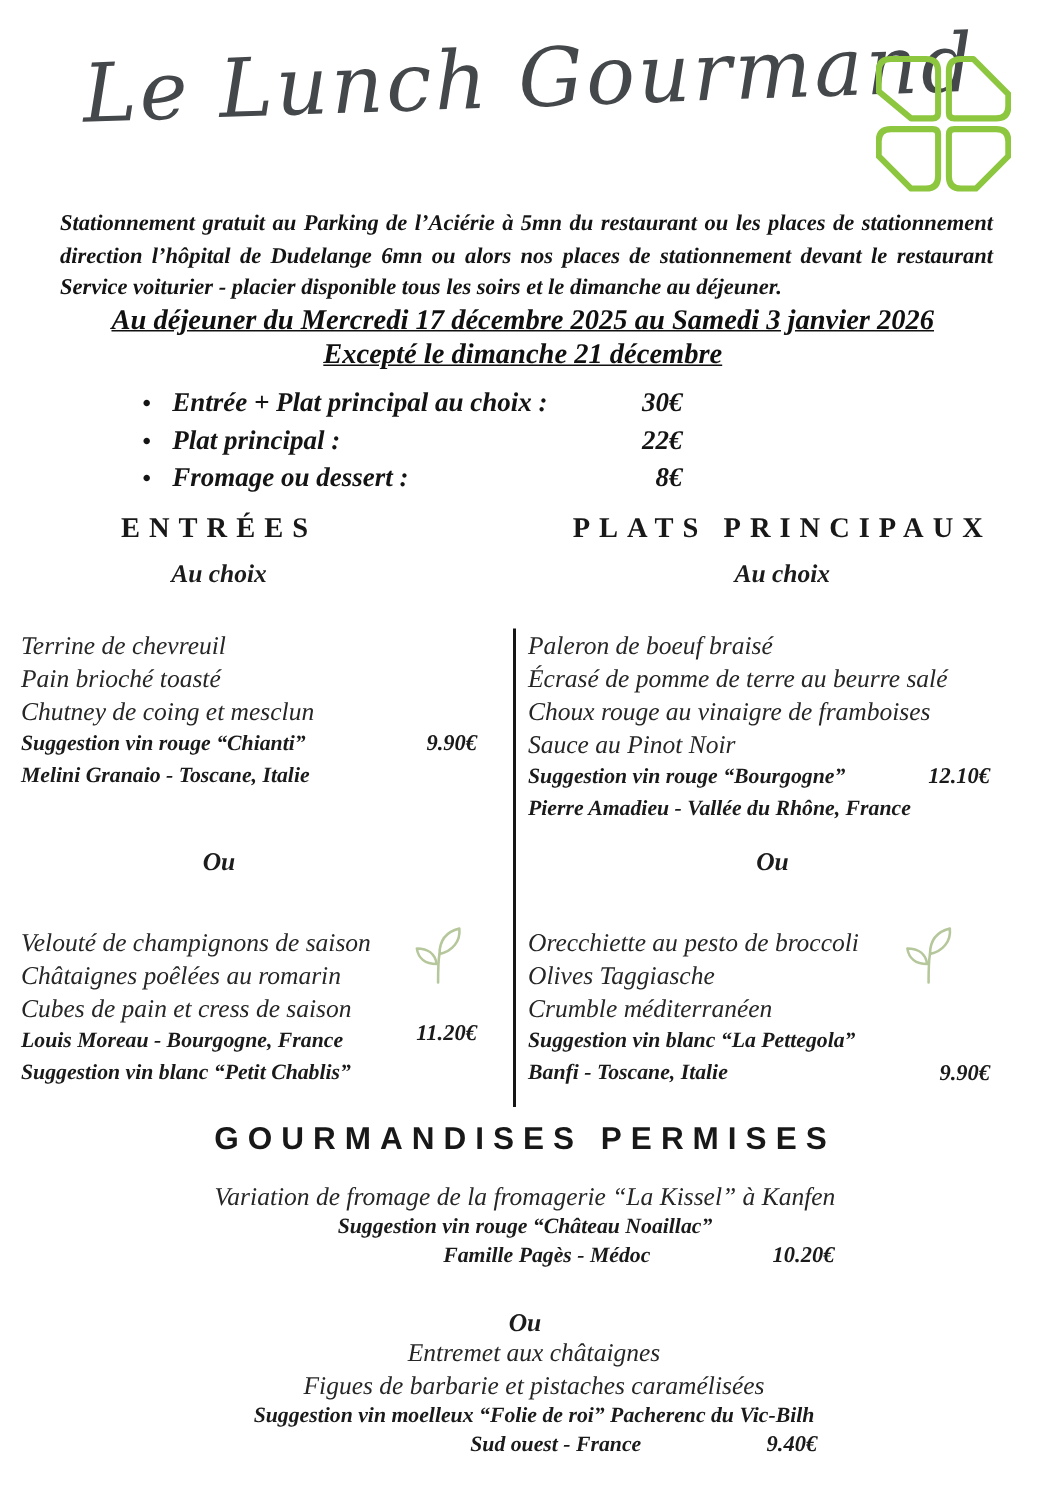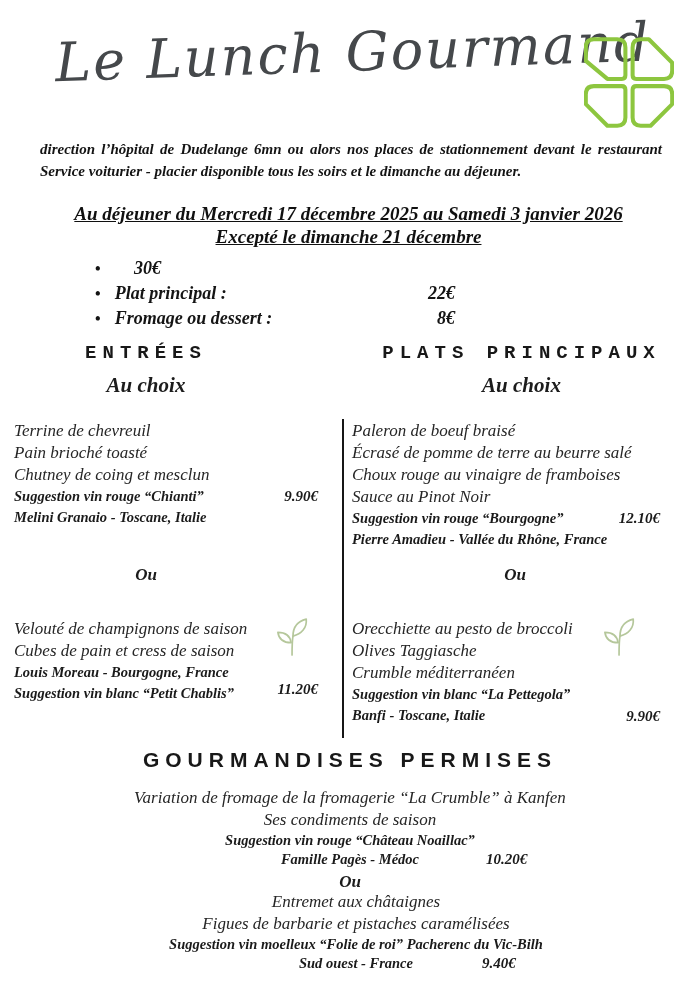--- a/index.html
+++ b/index.html
@@ -37,24 +37,24 @@
   .p-row { display:flex; align-items:baseline; height:25px;
     font-size:18px; font-weight:bold; font-style:italic; color:#141414; }
   .bullet { width:20px; font-style:normal; font-size:16px; }
   .p-label { width:298px; }
   .p-price { width:46px; text-align:right; }
   
   .col-head { position:absolute; text-align:center; }
   .col-head.left  { top:342px; left:0;    width:292px; }
   .col-head.right { top:342px; left:345px; width:353px; }
   .col-title {
-    font-family:Liberation Mono, monospace; font-weight:bold;
+    font-family:Liberation Serif, serif; font-weight:bold;
     font-size:19px; letter-spacing:6px; color:#181818;
   }
-  .col-sub { margin-top:9px; font-size:21px; font-weight:bold; font-style:italic; }
+  .col-sub { margin-top:9px; font-size:17px; font-weight:bold; font-style:italic; }
   
   .divider { position:absolute; left:342px; top:419px; width:2px; height:319px; background:#161616; }
   
   .opt { position:absolute; }
   .dish { font-size:17px; font-style:italic; line-height:22px; color:#262626; white-space:nowrap; }
   .wine { font-size:14.5px; font-weight:bold; font-style:italic; line-height:20.5px; color:#1a1a1a; white-space:nowrap; }
   .price { position:absolute; font-size:15px; font-weight:bold; font-style:italic; color:#1a1a1a; }
   .opt-l1 { top:420px; left:14px; width:316px; }
   .opt-l1 .price { right:12px; top:68px; }
   .opt-r1 { top:420px; left:352px; width:340px; }
@@ -73,21 +73,21 @@
   .g-title {
     position:absolute; top:748px; left:0; width:700px; text-align:center;
     font-family:"Liberation Sans", sans-serif; font-weight:bold;
     font-size:21px; letter-spacing:6px; color:#181818;
   }
   .g-block { position:absolute; left:0; width:700px; text-align:center; }
   .g-opt1 { top:787px; }
   .g-opt2 { top:891px;padding-left:12px; }
   .g-block .dish { white-space:normal; }
   .g-block .wine { white-space:normal; line-height:18.5px; }
-  .g-row { position:relative; }
+  .g-row { position:relative;margin-left:29px; }
   .g-opt1 .price { left:486px; top:0; }
   .g-opt2 .price { left:470px; top:0; }
   .g-ou { position:absolute; top:872px; left:0; width:700px; text-align:center;
     font-size:17px; font-weight:bold; font-style:italic; }
 </style>
 </head>
 <body>
 
 <div class="page">
 
@@ -95,32 +95,34 @@
   <svg class="logo" viewBox="0 0 100 100">
     <g fill="none" stroke-width="4.5" stroke-linejoin="round" stroke-linecap="round" stroke="#8dc63f">
       <path d="M 2 26 L 2 11 Q 2 2 11 2 L 37 2 Q 46 2 46 11 L 46 42 Q 46 46 42 46 L 26 46 Z"></path>
       <path d="M 98 28 L 98 37 Q 98 46 89 46 L 58 46 Q 54 46 54 42 L 54 11 Q 54 2 63 2 L 72 2 Z"></path>
       <path d="M 2 74 L 2 63 Q 2 54 11 54 L 42 54 Q 46 54 46 58 L 46 89 Q 46 98 37 98 L 26 98 Z"></path>
       <path d="M 98 74 L 98 63 Q 98 54 89 54 L 58 54 Q 54 54 54 58 L 54 89 Q 54 98 63 98 L 74 98 Z"></path>
     </g>
   </svg>
 
   <div class="intro">
+    <div class="intro-line just">Stationnement gratuit au Parking de l’Aciérie à 5mn du restaurant ou les places de stationnement</div>
     <div class="intro-line just">direction l’hôpital de Dudelange 6mn ou alors nos places de stationnement devant le restaurant</div>
     <div class="intro-line">Service voiturier - placier disponible tous les soirs et le dimanche au déjeuner.</div>
   </div>
 
   <div class="validity">
     <div>Au déjeuner du Mercredi 17 décembre 2025 au Samedi 3 janvier 2026</div>
     <div>Excepté le dimanche 21 décembre</div>
   </div>
 
   <div class="pricing">
     <div class="p-row">
       <span class="bullet">•</span>
+      <span class="p-label">Entrée + Plat principal au choix :</span>
       <span class="p-price">30€</span>
     </div>
     <div class="p-row">
       <span class="bullet">•</span>
       <span class="p-label">Plat principal :</span>
       <span class="p-price">22€</span>
     </div>
     <div class="p-row">
       <span class="bullet">•</span>
       <span class="p-label">Fromage ou dessert :</span>
@@ -156,20 +158,21 @@
     <div class="wine">Suggestion vin rouge “Bourgogne”</div>
     <div class="wine">Pierre Amadieu - Vallée du Rhône, France</div>
     <span class="price">12.10€</span>
   </div>
 
   <div class="ou left">Ou</div>
   <div class="ou right">Ou</div>
 
   <div class="opt opt-l2">
     <div class="dish">Velouté de champignons de saison</div>
+    <div class="dish">Châtaignes poêlées au romarin</div>
     <div class="dish">Cubes de pain et cress de saison</div>
     <div class="wine">Louis Moreau - Bourgogne, France</div>
     <div class="wine">Suggestion vin blanc “Petit Chablis”</div>
     <span class="price">11.20€</span>
     <svg class="leaf" viewBox="0 0 36 40">
       <g fill="none" stroke-width="1.8" stroke-linecap="round" stroke-linejoin="round" stroke="#b5c79b">
         <path d="M 17 39 C 17 30 17 24 18 19"></path>
         <path d="M 18 19 C 18 8 24 3 32 1 C 33 10 27 17 18 19 Z"></path>
         <path d="M 16 26 C 8 26 3 22 2 15 C 10 15 15 19 16 26 Z"></path>
       </g>
@@ -188,22 +191,21 @@
         <path d="M 17 39 C 17 30 17 24 18 19"></path>
         <path d="M 18 19 C 18 8 24 3 32 1 C 33 10 27 17 18 19 Z"></path>
         <path d="M 16 26 C 8 26 3 22 2 15 C 10 15 15 19 16 26 Z"></path>
       </g>
     </svg>
   </div>
 
   <div class="g-title">GOURMANDISES PERMISES</div>
 
   <div class="g-block g-opt1">
-    <div class="dish">Variation de fromage de la fromagerie “La Crumble” à Kanfen</div>
-    <div class="dish">Ses condiments de saison</div>
+    <div class="dish">Variation de fromage de la fromagerie “La Kissel” à Kanfen</div>
     <div class="wine">Suggestion vin rouge “Château Noaillac”</div>
     <div class="wine g-row">
       <span>Famille Pagès - Médoc</span>
       <span class="price">10.20€</span>
     </div>
   </div>
 
   <div class="g-ou">Ou</div>
 
   <div class="g-block g-opt2">

